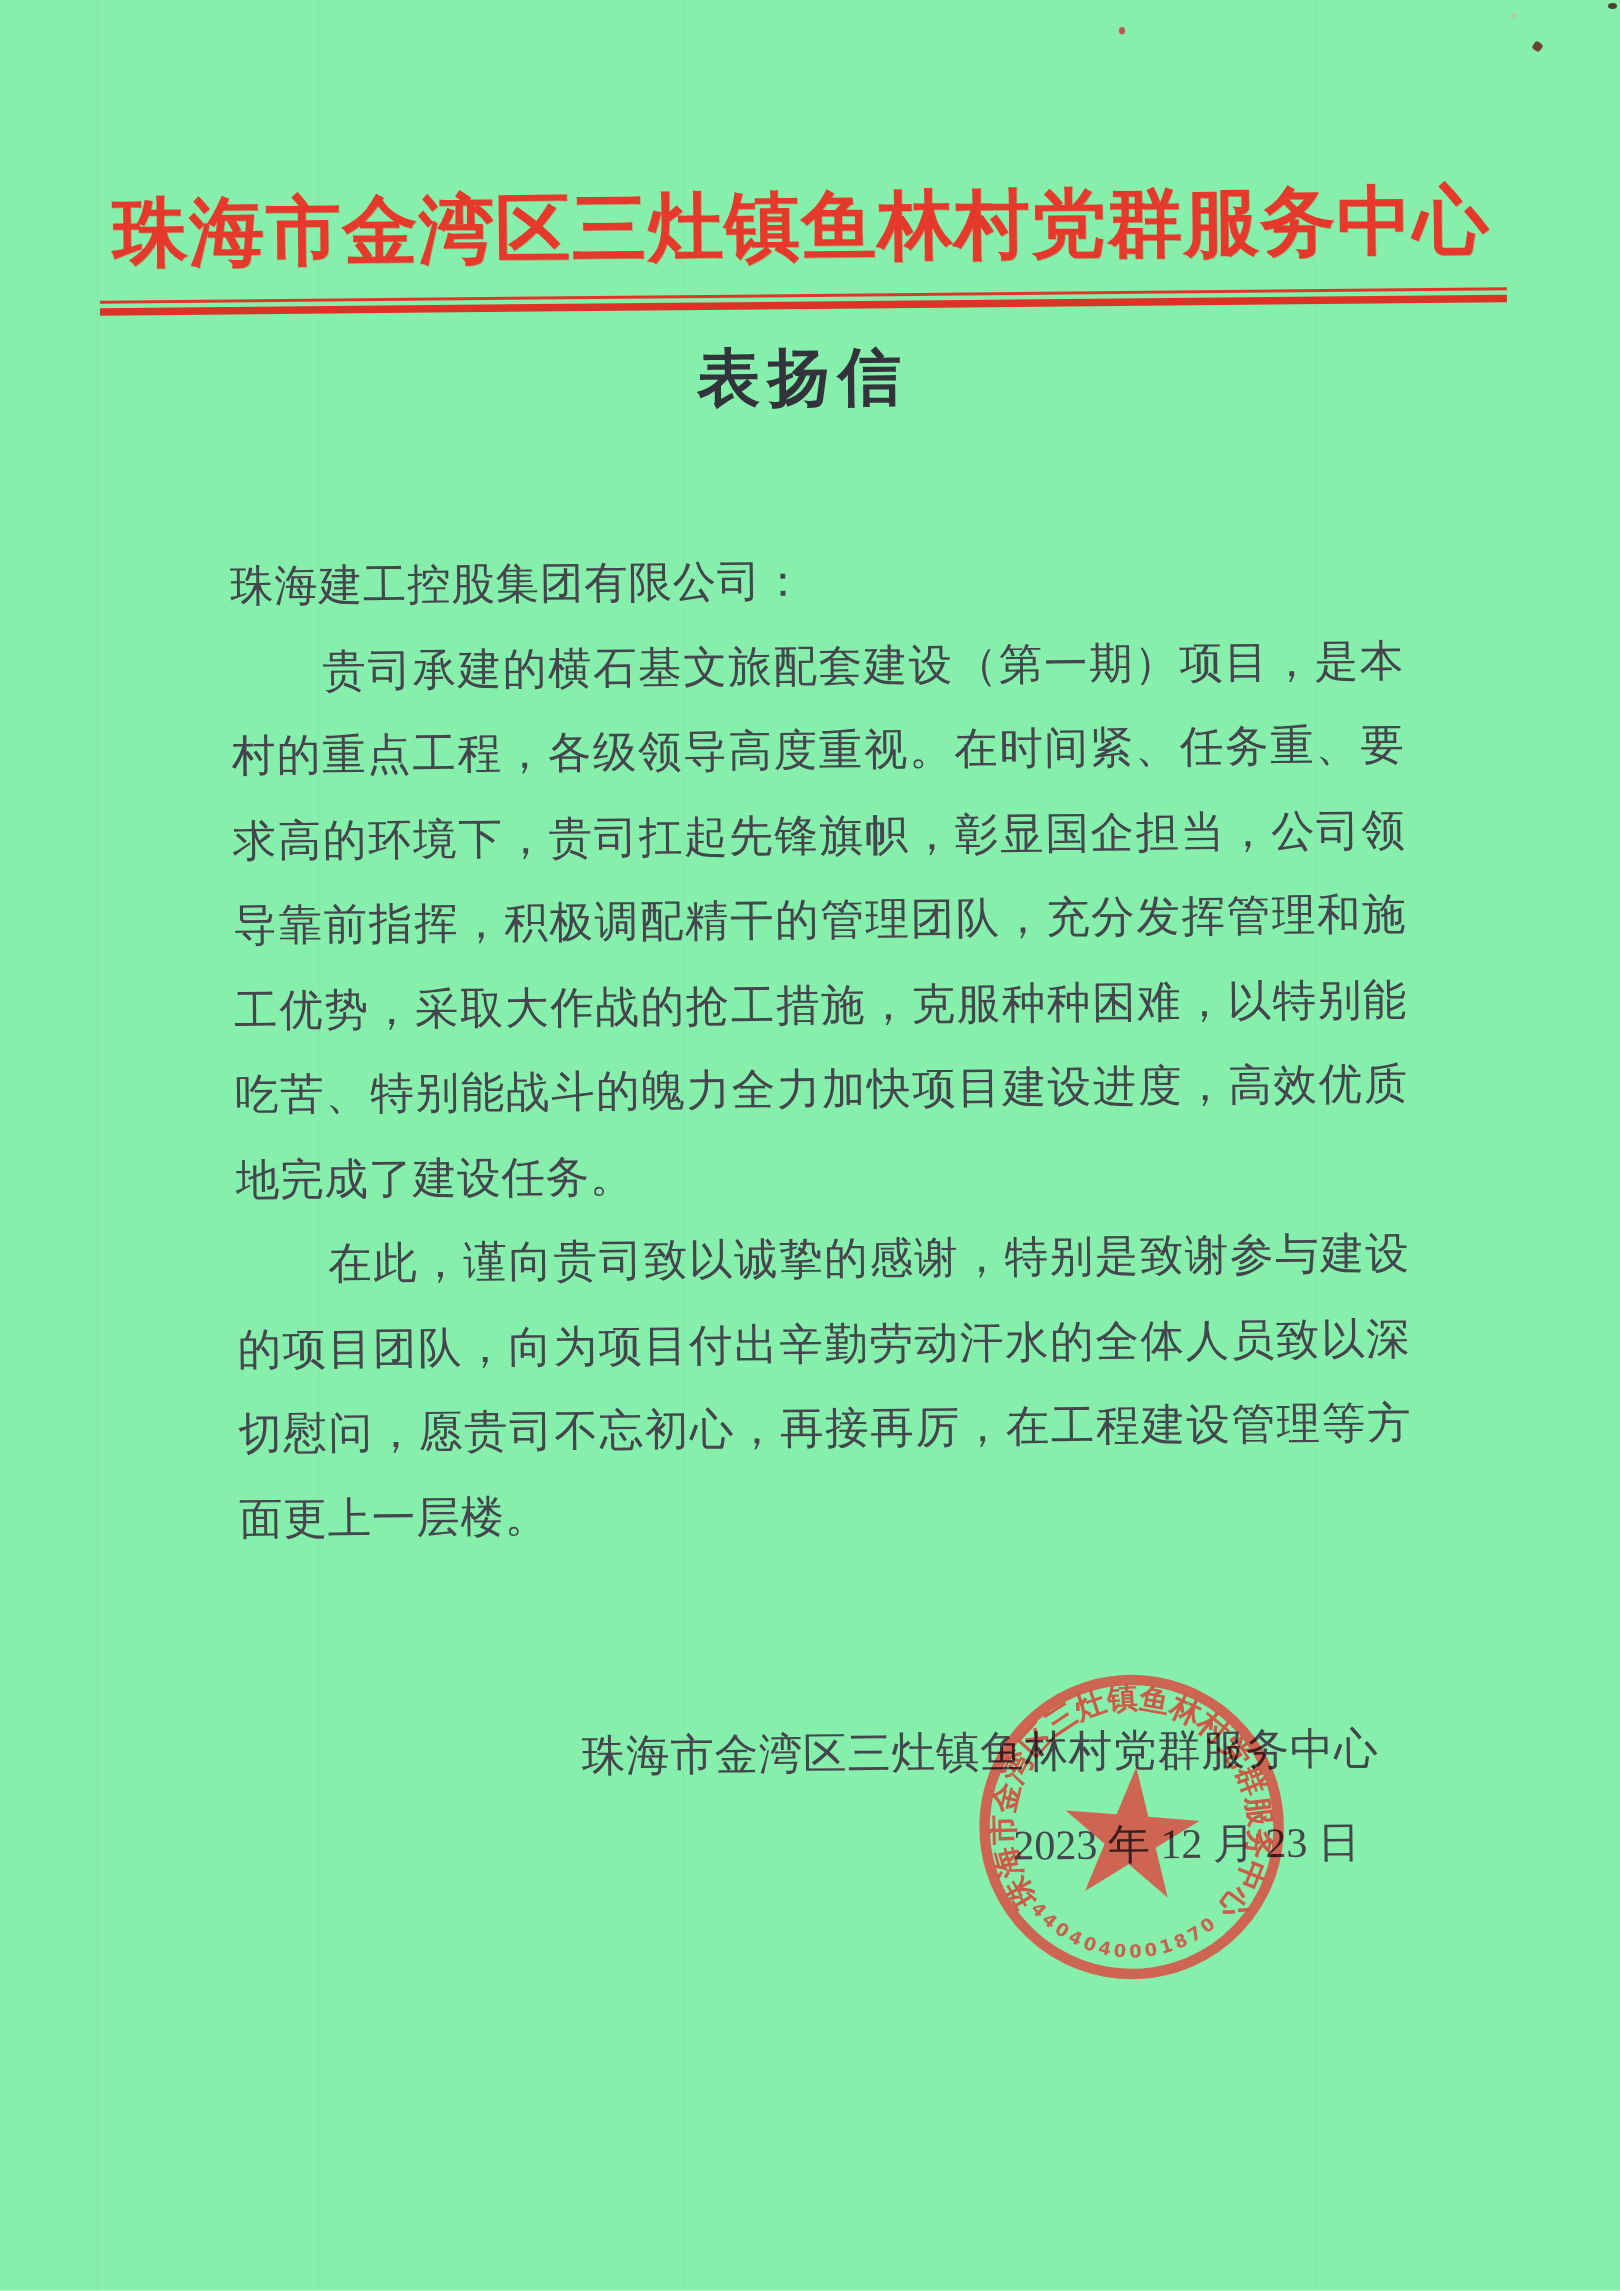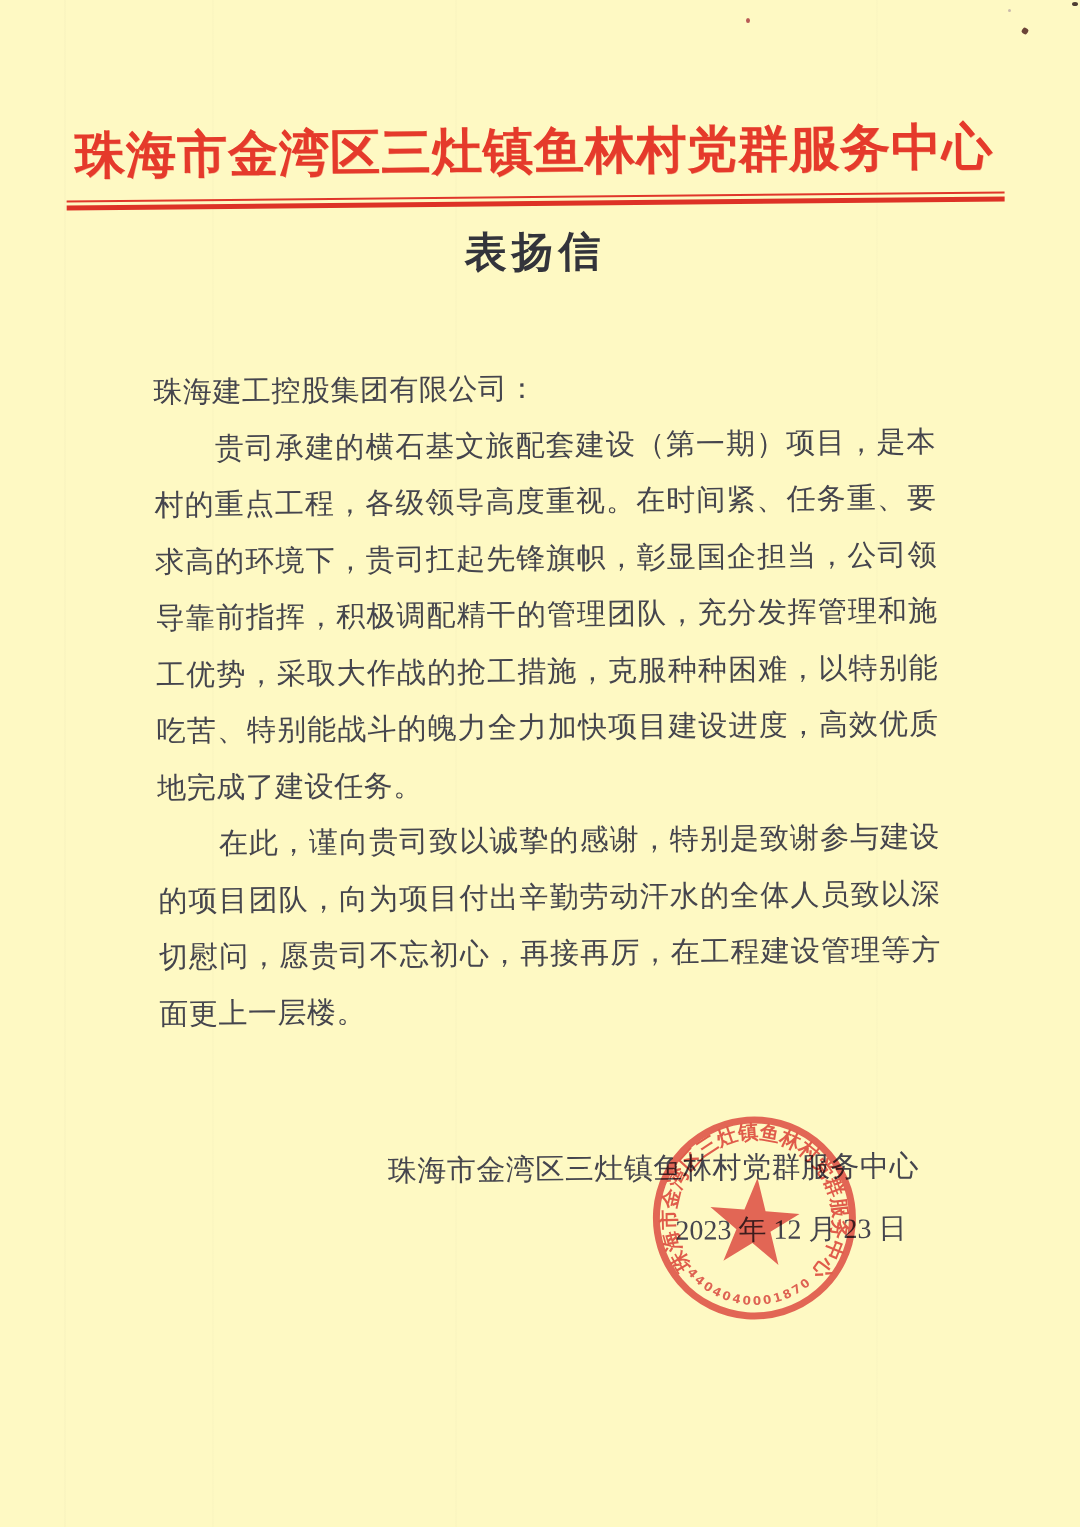--- a/index.html
+++ b/index.html
@@ -1,21 +1,21 @@
 <!DOCTYPE html>
 <html><head>
 <meta charset="utf-8">
 <style>
   html, body { margin: 0; padding: 0; background: #e8e8e8; }
   .page {
     position: relative;
     width: 1080px;
     height: 1527px;
     margin: 0 auto;
-    background: #fef9c3;
+    background: #86efac;
     overflow: hidden;
     font-family: "Liberation Serif", "DejaVu Serif", serif;
   }
   
   .page::before {
     content: "";
     position: absolute;
     inset: 0;
     background:
       linear-gradient(90deg, transparent 64px, rgba(120,110,100,0.05) 65px, transparent 66px),

